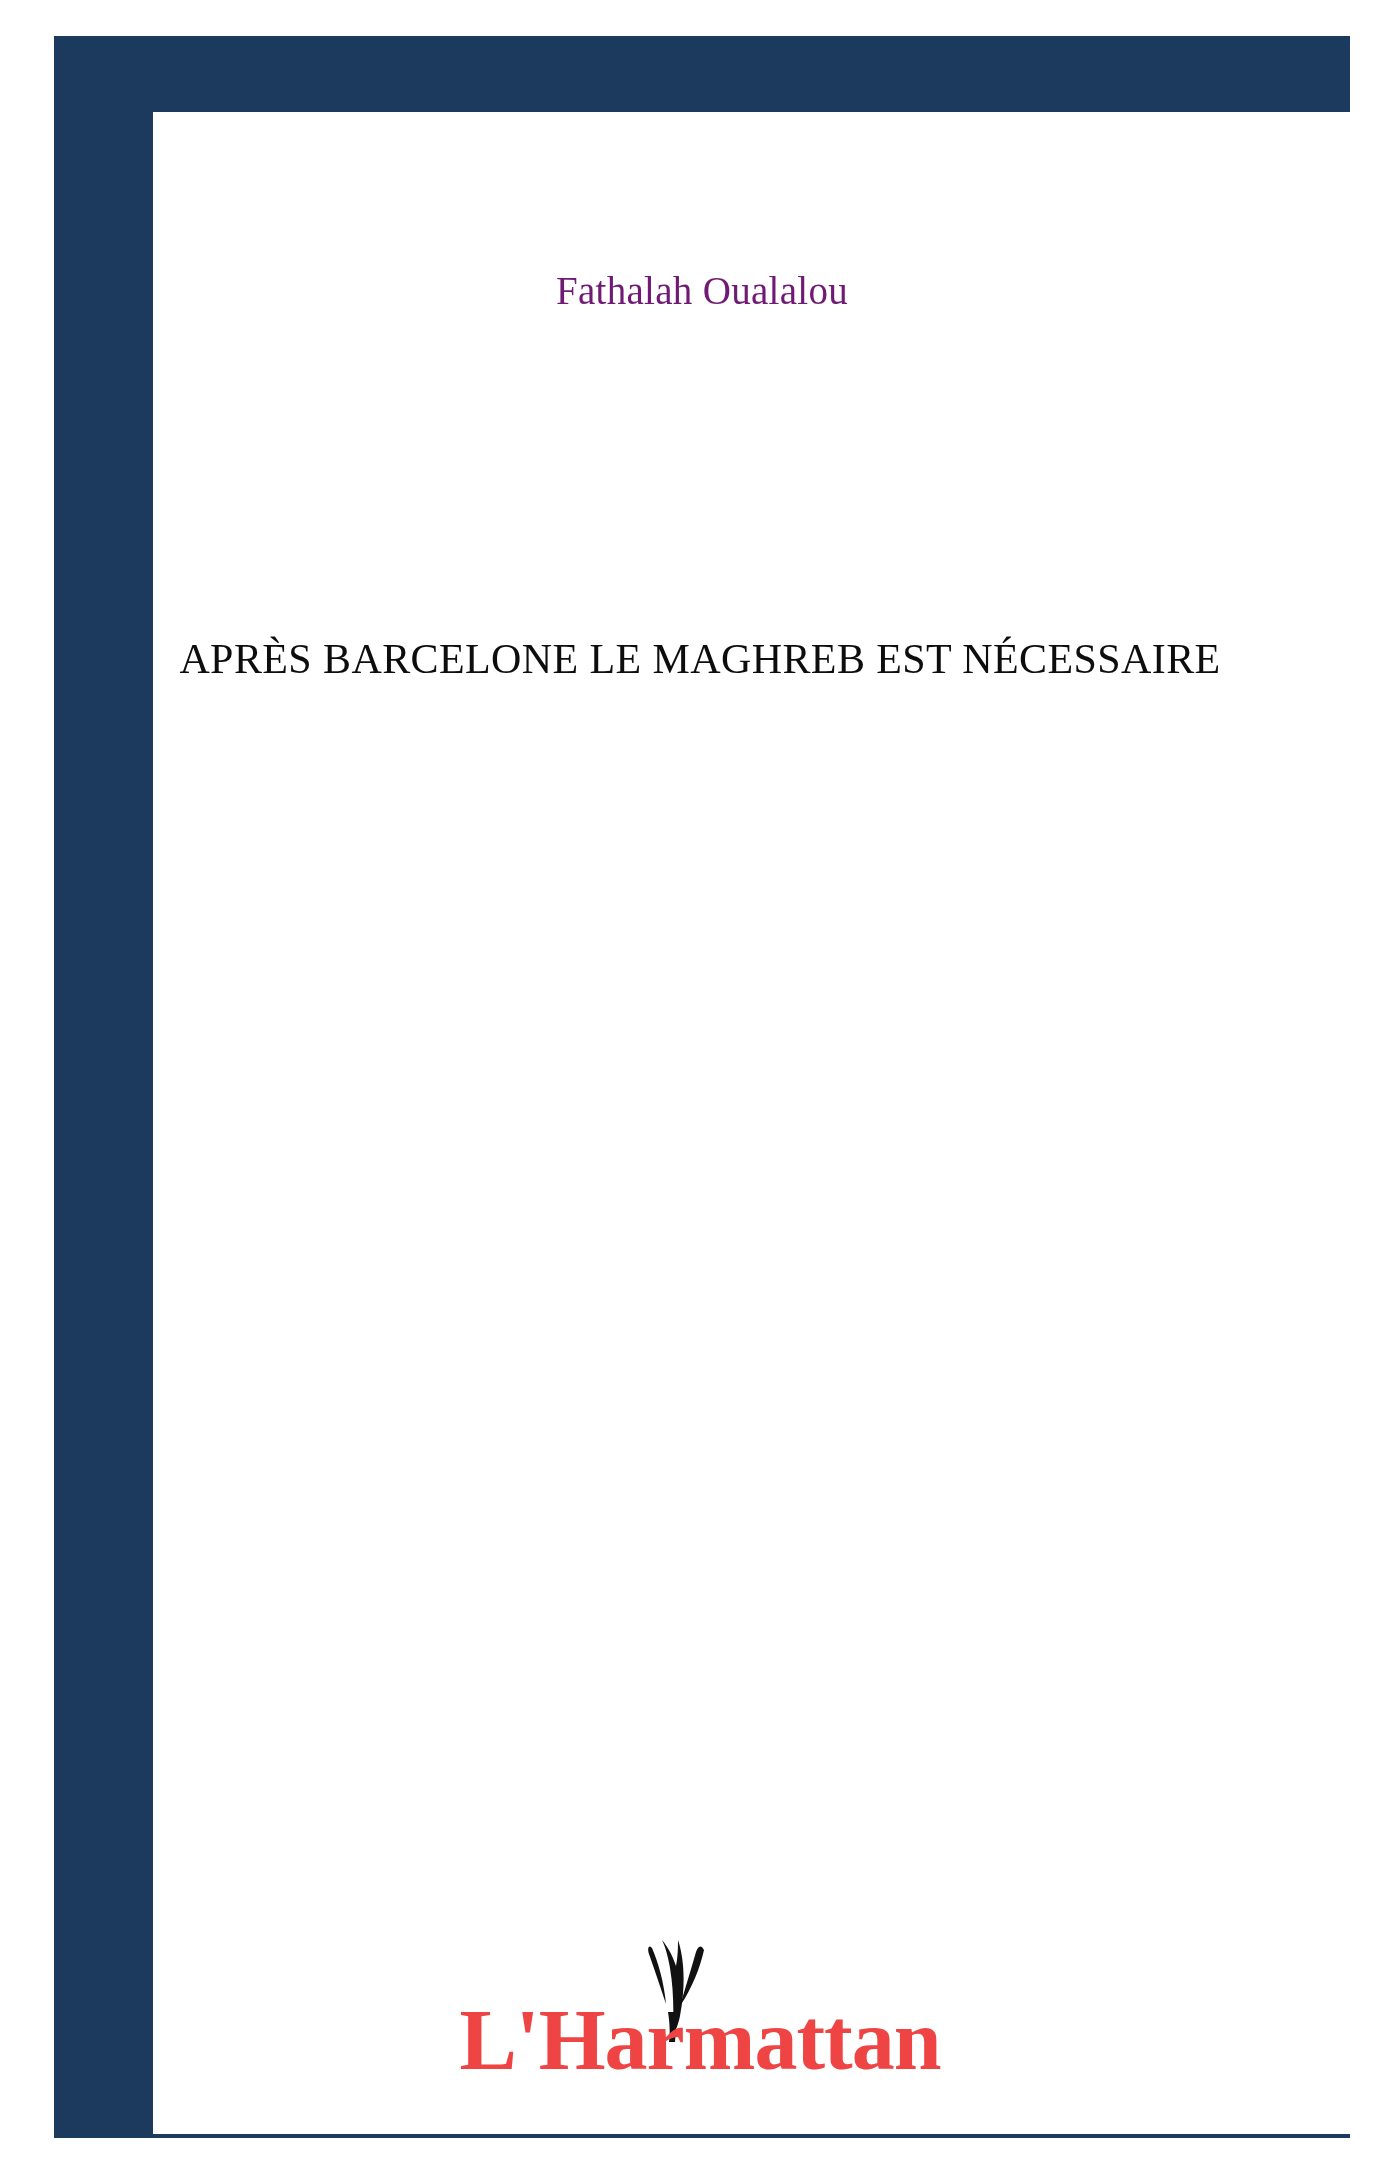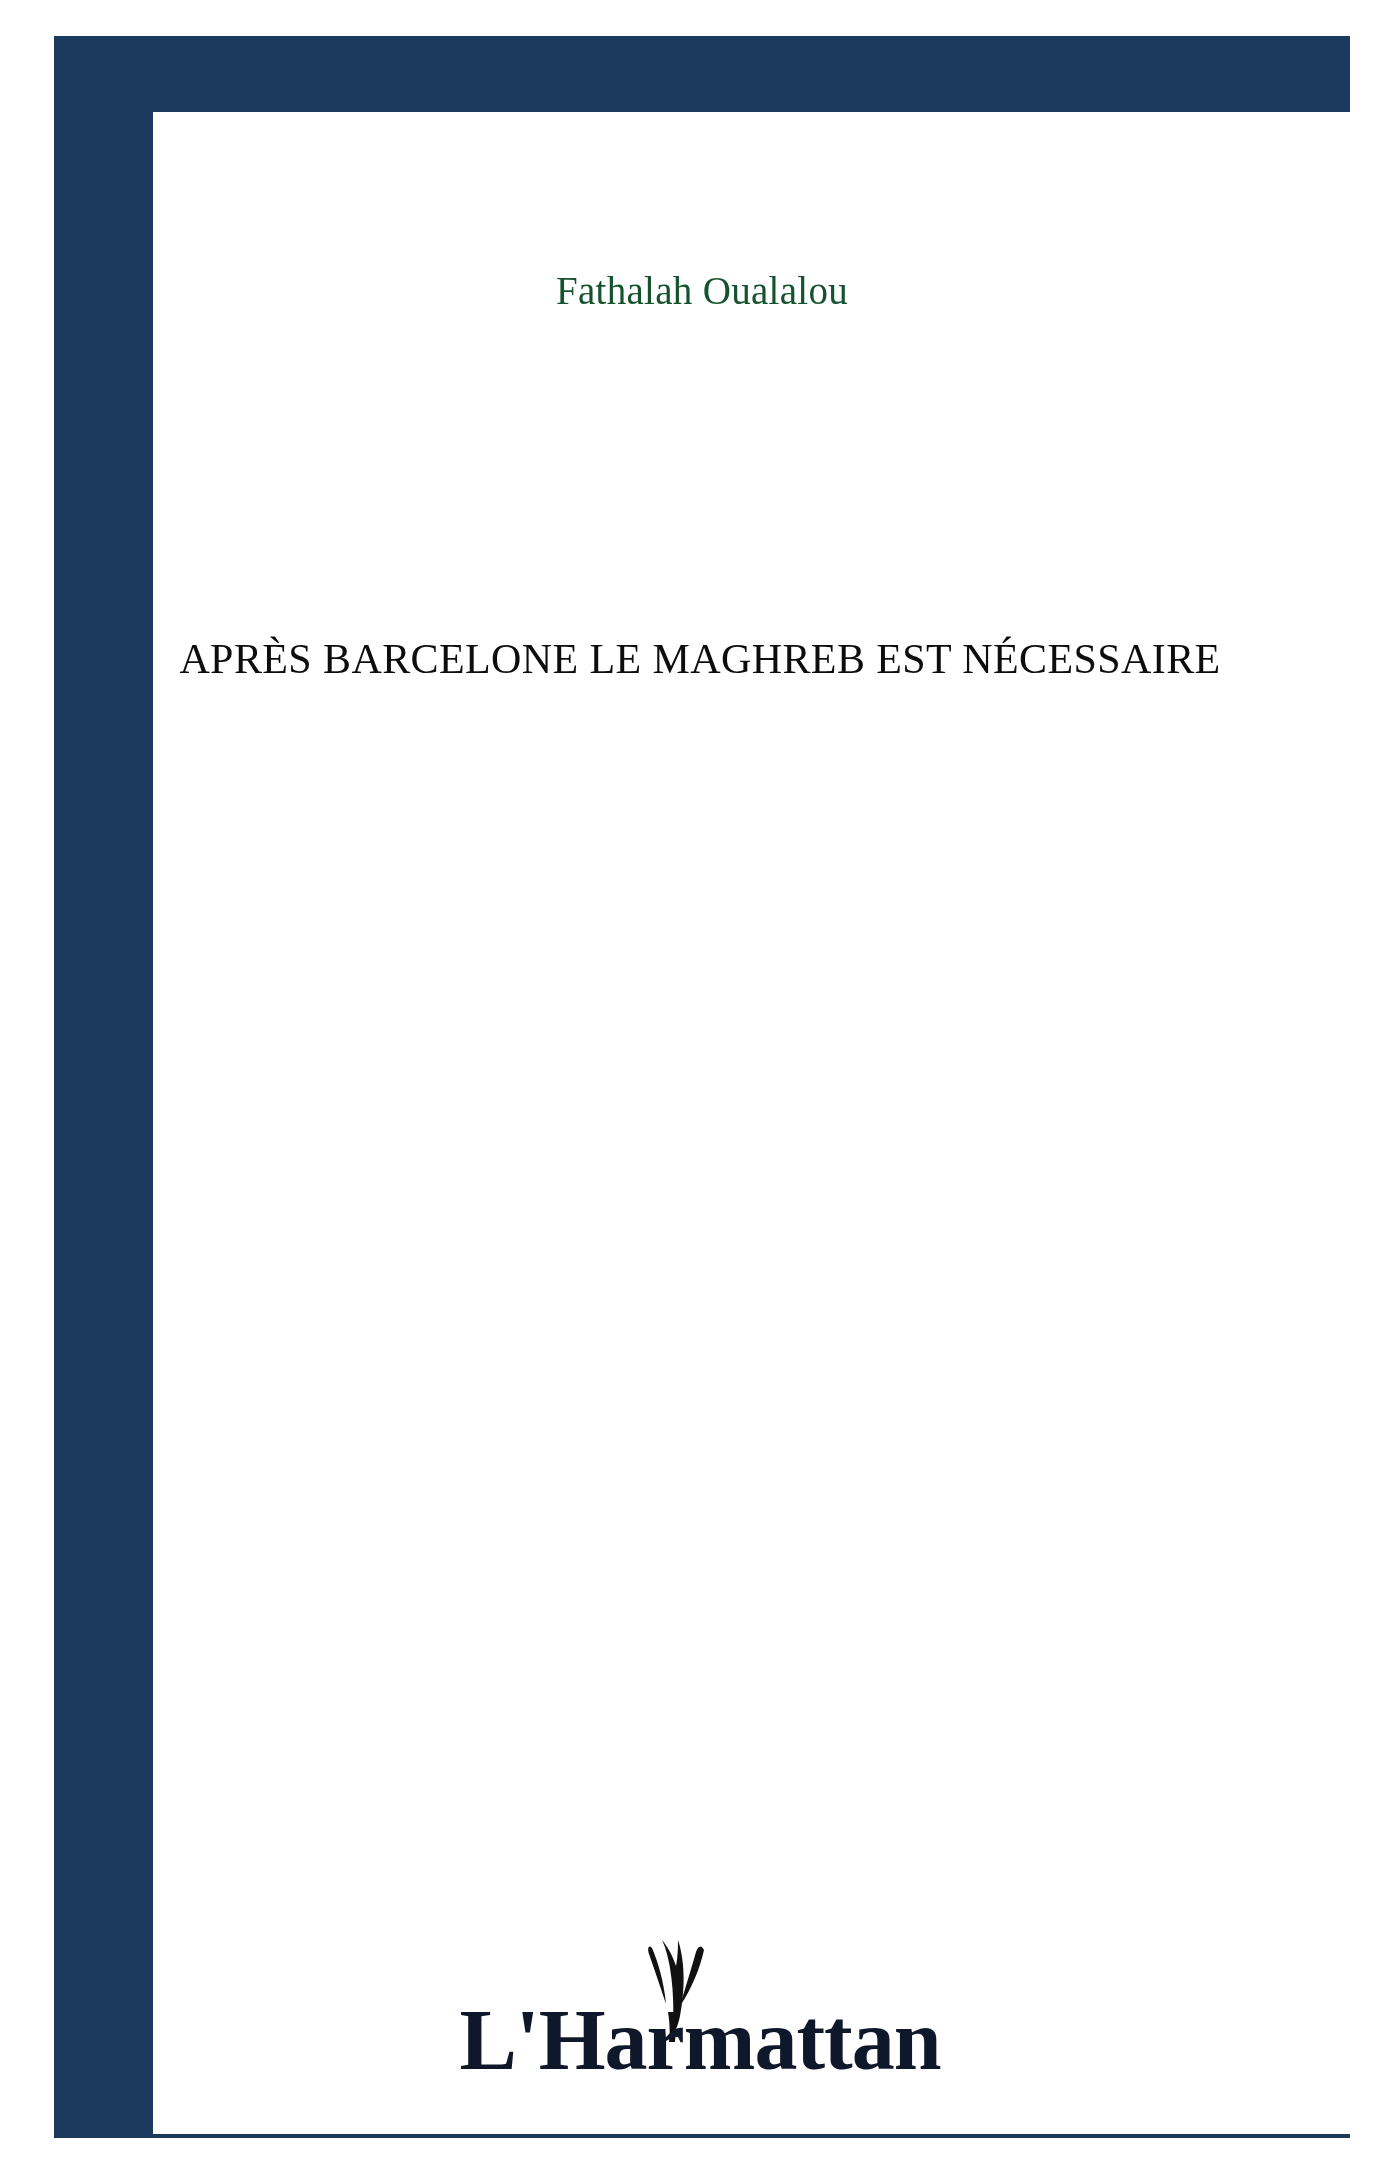--- a/index.html
+++ b/index.html
@@ -45,21 +45,21 @@
 
   .author {
     position: absolute;
     left: 99px;
     top: 268px;
     width: 1206px;
     text-align: center;
     font-size: 39px;
     font-weight: normal;
     letter-spacing: 0.3px;
-    color: #14532d;
+    color: #701a75;
   }
 
   .title {
     position: absolute;
     left: 160px;
     top: 630px;
     width: 1080px;
     text-align: center;
     font-size: 42px;
     font-weight: normal;
@@ -79,21 +79,21 @@
   .publisher-wordmark {
     position: absolute;
     left: 0;
     top: 60px;
     width: 560px;
     text-align: center;
     font-family: "Liberation Serif", serif;
     font-size: 86px;
     font-weight: bold;
     letter-spacing: -1px;
-    color: #0f172a;
+    color: #ef4444;
     white-space: nowrap;
   }
   .publisher-quill {
     position: absolute;
     left: 188px;
     top: 2px;
     width: 130px;
     height: 110px;
   }
 </style>

